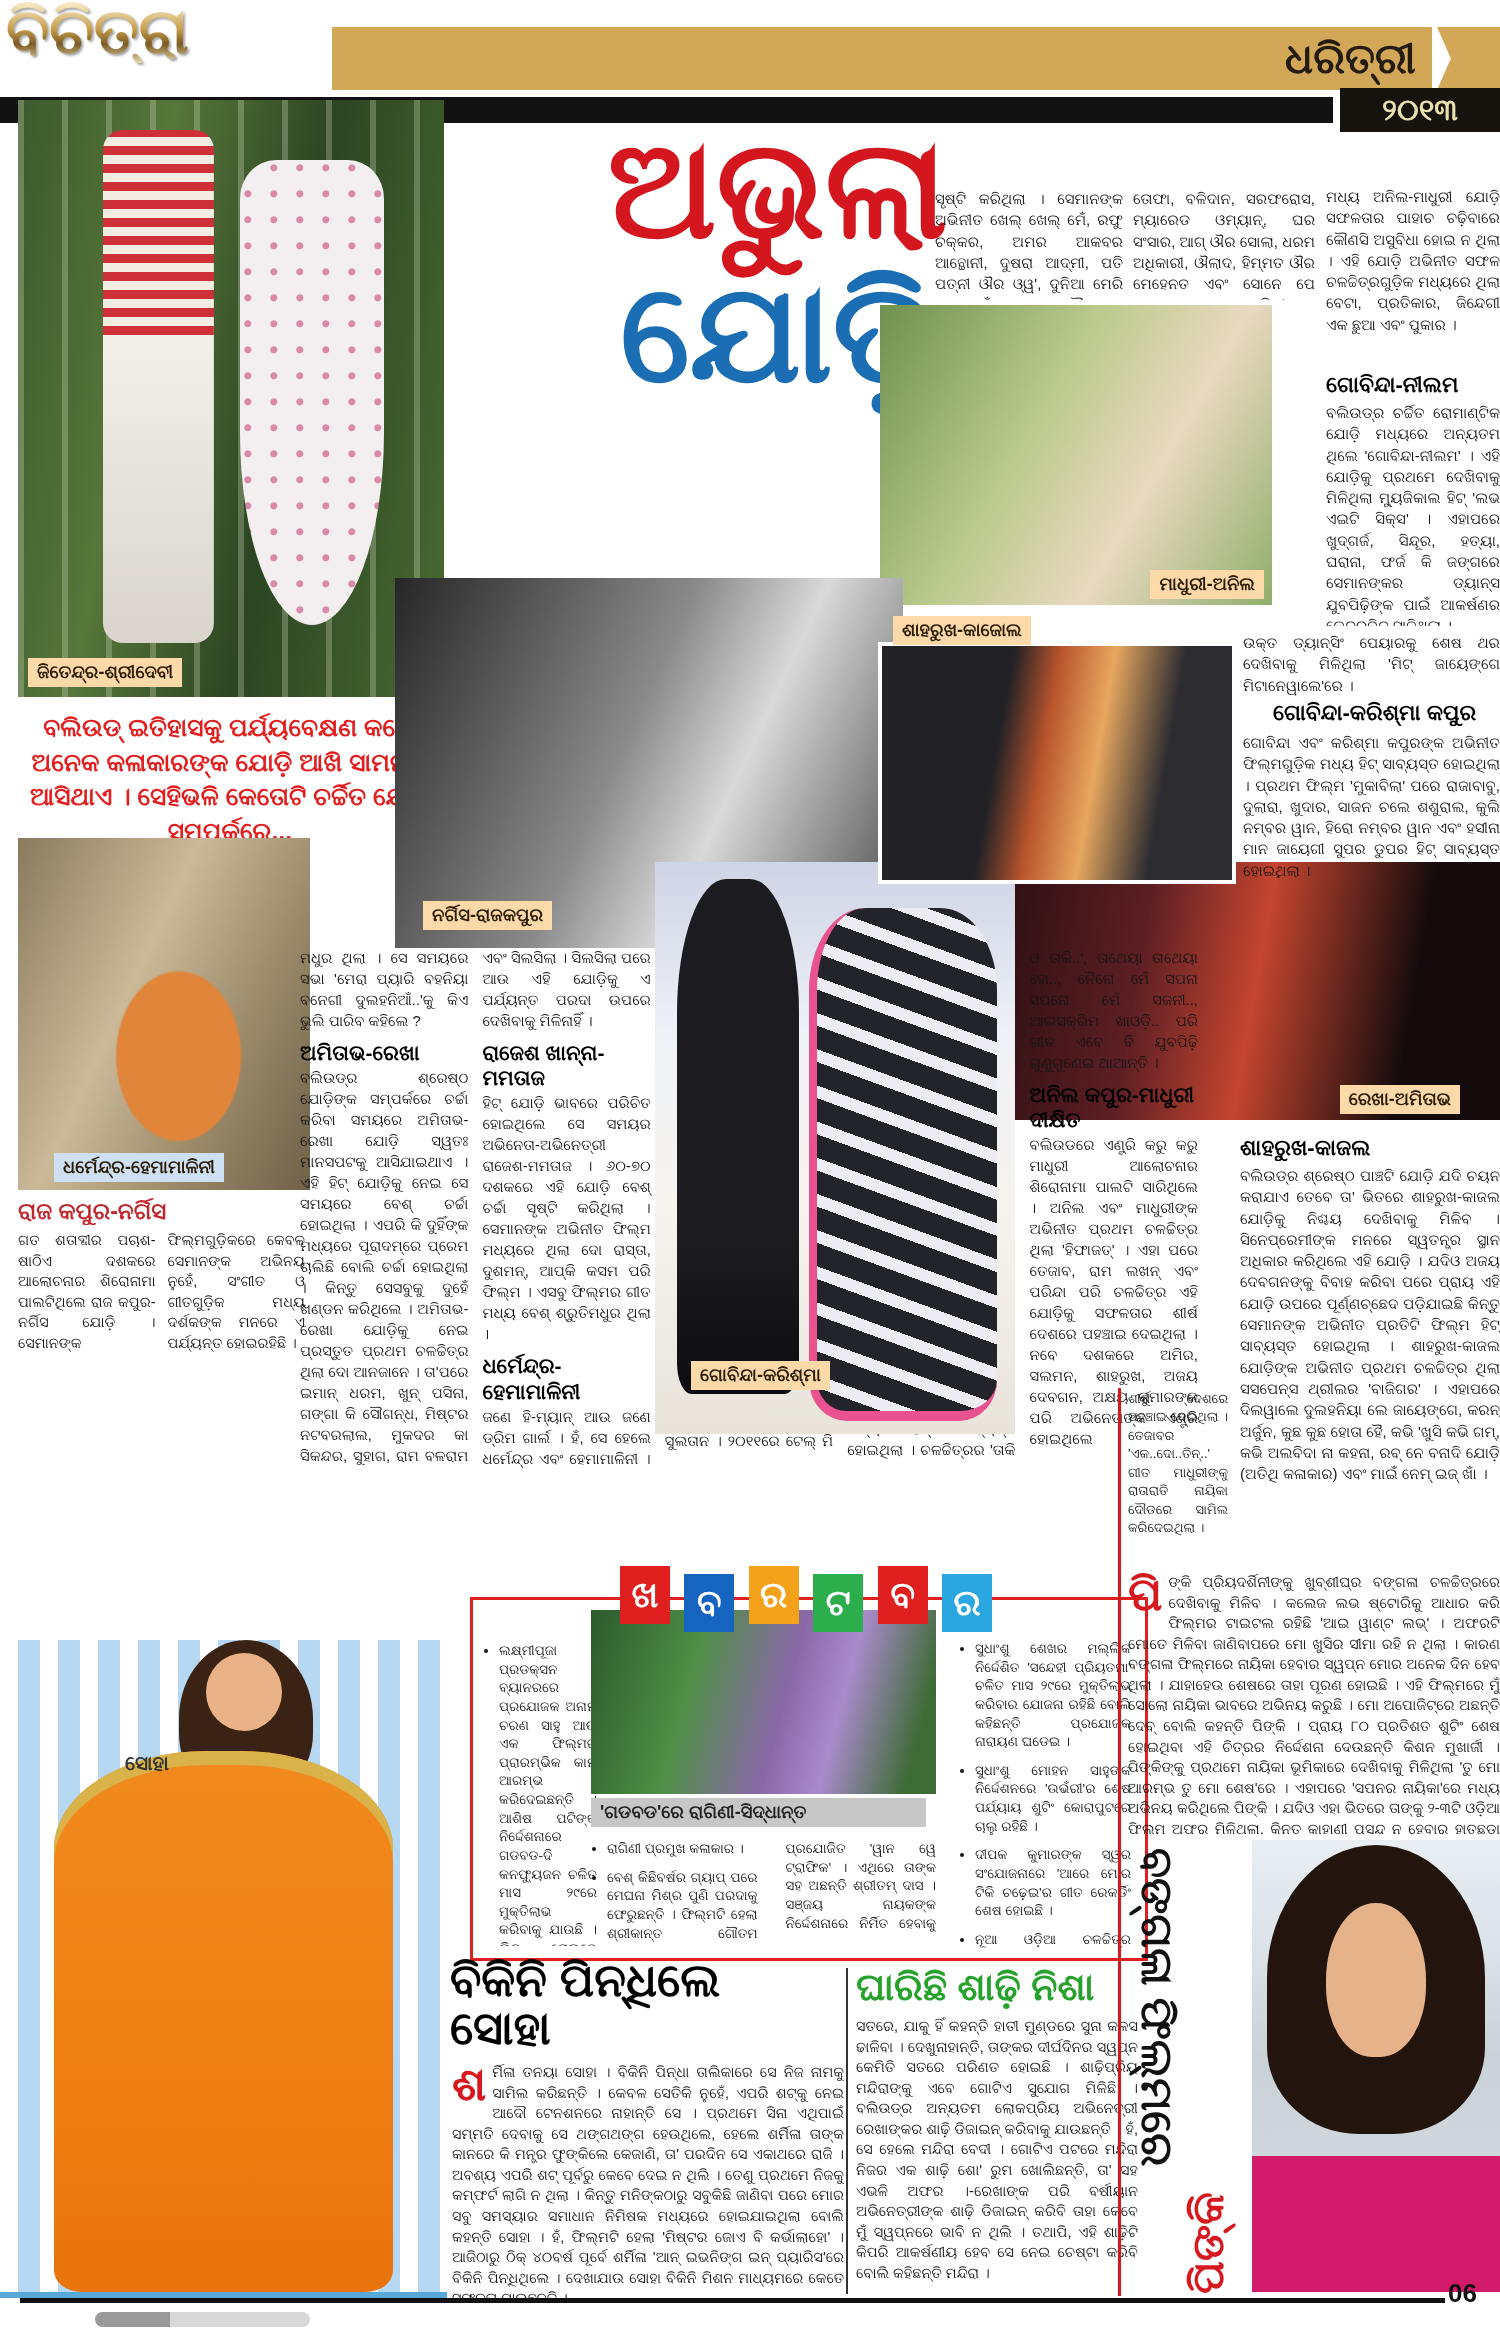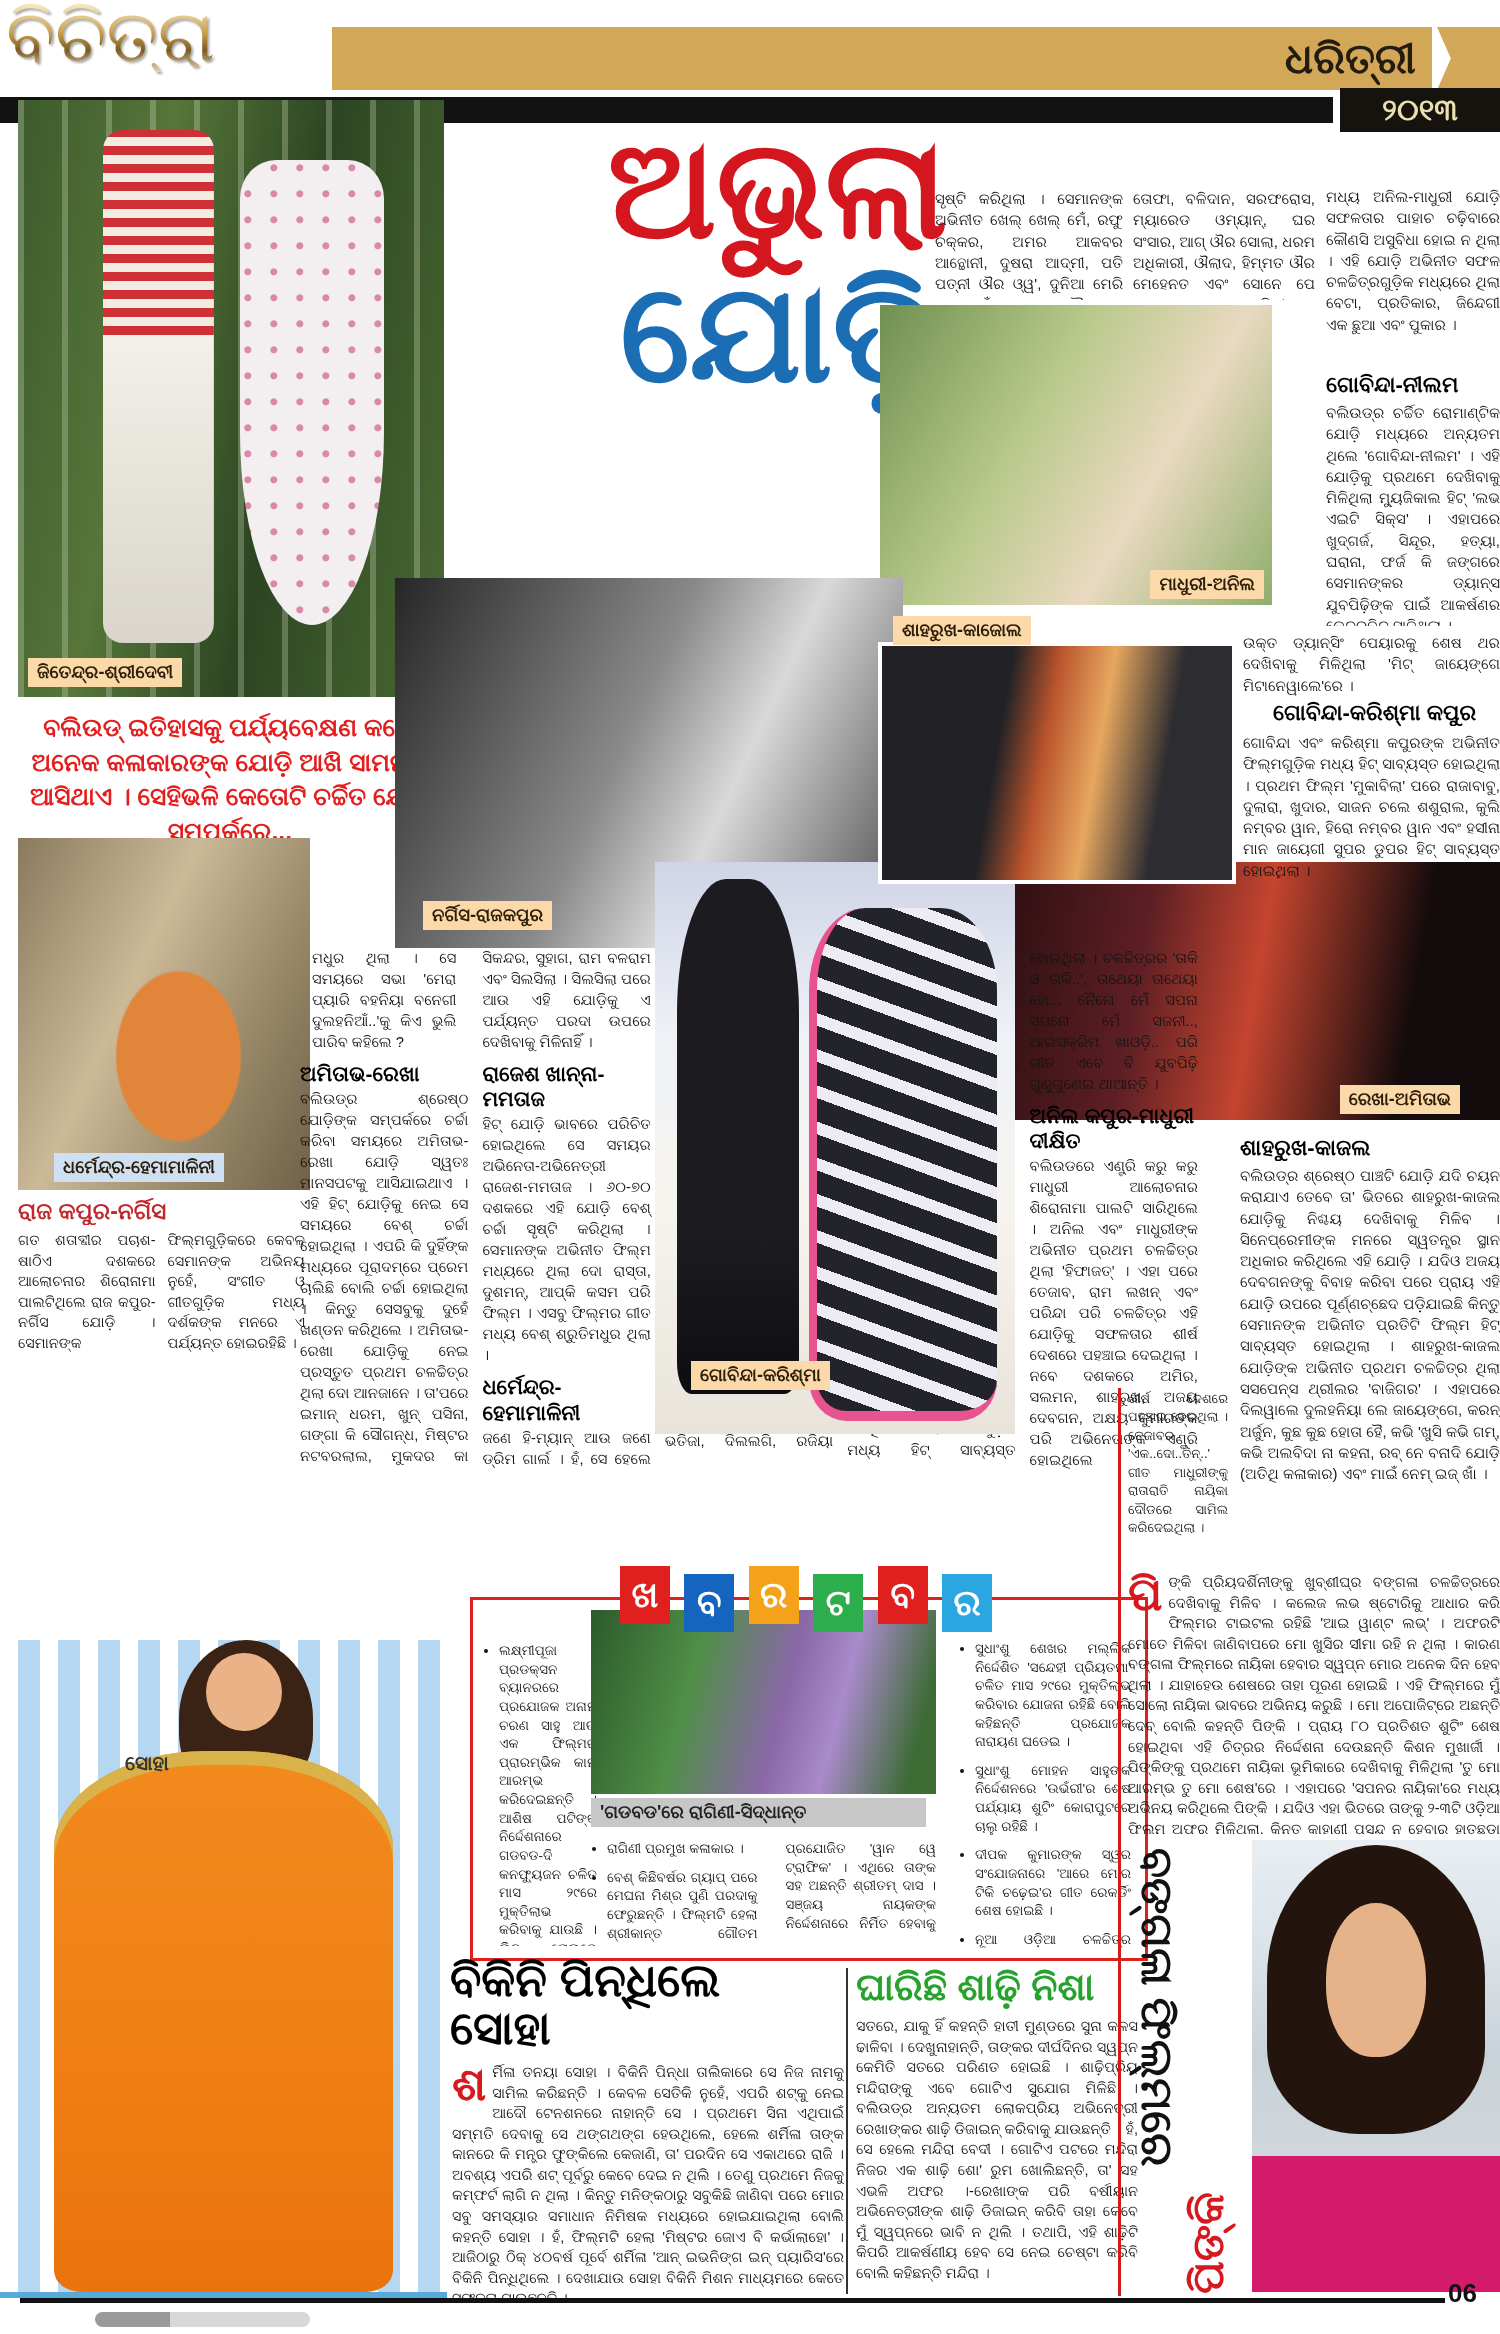--- a/index.html
+++ b/index.html
@@ -1,19 +1,19 @@
 <!DOCTYPE html>
 <html><head>
 <meta charset="utf-8">
 <style>
   html,body{margin:0;padding:0;background:#e8e8e8;}
   .page{position:relative;width:1500px;height:2334px;background:#ffffff;overflow:hidden;
         font-family:"Liberation Sans",sans-serif;margin:0 auto;}
   
-  .logo{position:absolute;left:6px;top:0px;font-size:72px;font-weight:normal;
+  .logo{position:absolute;left:6px;top:0px;font-size:63px;font-weight:bold;
         background:linear-gradient(180deg,#fdf4d8 0%,#caa14e 45%,#7c5a22 70%,#e7d7a8 100%);
         -webkit-background-clip:text;background-clip:text;color:transparent;
         filter:drop-shadow(2px 2px 1px rgba(0,0,0,.35));line-height:1.0;}
   .goldbar{position:absolute;left:332px;top:27px;width:1100px;height:63px;background:#d2a757;}
   .goldbar span{position:absolute;right:16px;top:0;line-height:63px;font-size:42px;font-weight:bold;color:#241c10;}
   .goldnotch{position:absolute;left:1437px;top:27px;width:63px;height:63px;background:#d2a757;
         clip-path:polygon(0 0,100% 0,100% 100%,0 100%,22% 50%);}
   .blackbar{position:absolute;left:0;top:97px;width:1333px;height:26px;background:#121212;}
   .yearbox{position:absolute;left:1340px;top:88px;width:160px;height:44px;background:#16130e;
         color:#eadfae;font-size:30px;font-weight:bold;display:flex;align-items:center;justify-content:center;}
@@ -157,21 +157,21 @@
   <div class="txt" style="left:1326px;top:402px;width:174px;height:224px;">ବଲିଉଡ୍‌ର ଚର୍ଚ୍ଚିତ ରୋମାଣ୍ଟିକ ଯୋଡ଼ି ମଧ୍ୟରେ ଅନ୍ୟତମ ଥିଲେ 'ଗୋବିନ୍ଦା-ନୀଲମ' । ଏହି ଯୋଡ଼ିକୁ ପ୍ରଥମେ ଦେଖିବାକୁ ମିଳିଥିଲା ମ୍ୟୁଜିକାଲ ହିଟ୍ 'ଲଭ ଏଇଟି ସିକ୍ସ' । ଏହାପରେ ଖୁଦ୍‌ଗର୍ଜ, ସିନ୍ଦୂର, ହତ୍ୟା, ଘରାନା, ଫର୍ଜ କି ଜଙ୍ଗରେ ସେମାନଙ୍କର ଡ୍ୟାନ୍ସ ଯୁବପିଢ଼ିଙ୍କ ପାଇଁ ଆକର୍ଷଣର କେନ୍ଦ୍ରବିନ୍ଦୁ ସାଜିଥିଲା ।</div>
   <div class="txt" style="left:1243px;top:632px;width:257px;height:66px;">ଉକ୍ତ ଡ୍ୟାନ୍ସିଂ ପେୟାରକୁ ଶେଷ ଥର ଦେଖିବାକୁ ମିଳିଥିଲା 'ମିଟ୍ ଜାୟେଙ୍ଗେ ମିଟାନେୱାଲେ'ରେ ।</div>
 
   <div class="h-top" style="left:1246px;top:700px;width:257px;text-align:center;">ଗୋବିନ୍ଦା-କରିଶ୍ମା କପୁର</div>
   <div class="txt" style="left:1243px;top:732px;width:257px;height:146px;">ଗୋବିନ୍ଦା ଏବଂ କରିଶ୍ମା କପୁରଙ୍କ ଅଭିନୀତ ଫିଲ୍ମଗୁଡ଼ିକ ମଧ୍ୟ ହିଟ୍ ସାବ୍ୟସ୍ତ ହୋଇଥିଲା । ପ୍ରଥମ ଫିଲ୍ମ 'ମୁକାବିଲା' ପରେ ରାଜାବାବୁ, ଦୁଲାରା, ଖୁଦାର, ସାଜନ ଚଲେ ଶଶୁରାଲ, କୁଲି ନମ୍ବର ୱାନ, ହିରୋ ନମ୍ବର ୱାନ ଏବଂ ହସୀନା ମାନ ଜାୟେଗୀ ସୁପର ଡୁପର ହିଟ୍ ସାବ୍ୟସ୍ତ ହୋଇଥିଲା ।</div>
 
   <div class="h-top h-red" style="left:18px;top:1198px;width:287px;font-size:23px;">ରାଜ କପୁର-ନର୍ଗିସ</div>
   <div class="txt cols2" style="left:18px;top:1230px;width:287px;height:392px;font-size:14.5px;">ଗତ ଶତାବ୍ଦୀର ପଚାଶ-ଷାଠିଏ ଦଶକରେ ଆଲୋଚନାର ଶିରୋନାମା ପାଲଟିଥିଲେ ରାଜ କପୁର-ନର୍ଗିସ ଯୋଡ଼ି । ସେମାନଙ୍କ ଫିଲ୍ମଗୁଡ଼ିକରେ କେବଳ ସେମାନଙ୍କ ଅଭିନୟ ନୁହେଁ, ସଂଗୀତ ଓ ଗୀତଗୁଡ଼ିକ ମଧ୍ୟ ଦର୍ଶକଙ୍କ ମନରେ ଏ ପର୍ଯ୍ୟନ୍ତ ହୋଇରହିଛି ।</div>
 
   <div class="txt cols5" style="left:300px;top:948px;width:898px;height:600px;font-size:14.8px;">
-    <p style="margin:0 12px 6px;">ମଧୁର ଥିଲା । ସେ ସମୟରେ ସଭା 'ମେରା ପ୍ୟାରି ବହନିୟା ବନେଗୀ ଦୁଲହନିଆଁ..'କୁ କିଏ ଭୁଲି ପାରିବ କହିଲେ ?</p>
+    <p style="margin:0 0 6px;">ମଧୁର ଥିଲା । ସେ ସମୟରେ ସଭା 'ମେରା ପ୍ୟାରି ବହନିୟା ବନେଗୀ ଦୁଲହନିଆଁ..'କୁ କିଏ ଭୁଲି ପାରିବ କହିଲେ ?</p>
     <div class="h-sec">ଅମିତାଭ-ରେଖା</div>
     <p style="margin:0 0 6px;">ବଲିଉଡ୍‌ର ଶ୍ରେଷ୍ଠ ଯୋଡ଼ିଙ୍କ ସମ୍ପର୍କରେ ଚର୍ଚ୍ଚା କରିବା ସମୟରେ ଅମିତାଭ-ରେଖା ଯୋଡ଼ି ସ୍ୱତଃ ମାନସପଟକୁ ଆସିଯାଇଥାଏ । ଏହି ହିଟ୍ ଯୋଡ଼ିକୁ ନେଇ ସେ ସମୟରେ ବେଶ୍ ଚର୍ଚ୍ଚା ହୋଇଥିଲା । ଏପରି କି ଦୁହିଁଙ୍କ ମଧ୍ୟରେ ପୂରାଦମ୍‌ରେ ପ୍ରେମ ଚାଲିଛି ବୋଲି ଚର୍ଚ୍ଚା ହୋଇଥିଲା । କିନ୍ତୁ ସେସବୁକୁ ଦୁହେଁ ଖଣ୍ଡନ କରିଥିଲେ । ଅମିତାଭ-ରେଖା ଯୋଡ଼ିକୁ ନେଇ ପ୍ରସ୍ତୁତ ପ୍ରଥମ ଚଳଚ୍ଚିତ୍ର ଥିଲା ଦୋ ଆନଜାନେ । ତା'ପରେ ଇମାନ୍ ଧରମ, ଖୁନ୍ ପସିନା, ଗଙ୍ଗା କି ସୌଗନ୍ଧ, ମିଷ୍ଟର ନଟବରଲାଲ, ମୁକଦର କା ସିକନ୍ଦର, ସୁହାଗ, ରାମ ବଳରାମ ଏବଂ ସିଲସିଲା । ସିଲସିଲା ପରେ ଆଉ ଏହି ଯୋଡ଼ିକୁ ଏ ପର୍ଯ୍ୟନ୍ତ ପରଦା ଉପରେ ଦେଖିବାକୁ ମିଳିନାହିଁ ।</p>
     <div class="h-sec">ରାଜେଶ ଖାନ୍ନା-ମମତାଜ</div>
     <p style="margin:0 0 6px;">ହିଟ୍ ଯୋଡ଼ି ଭାବରେ ପରିଚିତ ହୋଇଥିଲେ ସେ ସମୟର ଅଭିନେତା-ଅଭିନେତ୍ରୀ ରାଜେଶ-ମମତାଜ । ୬୦-୭୦ ଦଶକରେ ଏହି ଯୋଡ଼ି ବେଶ୍ ଚର୍ଚ୍ଚା ସୃଷ୍ଟି କରିଥିଲା । ସେମାନଙ୍କ ଅଭିନୀତ ଫିଲ୍ମ ମଧ୍ୟରେ ଥିଲା ଦୋ ରାସ୍ତା, ଦୁଶମନ୍, ଆପ୍‌କି କସମ ପରି ଫିଲ୍ମ । ଏସବୁ ଫିଲ୍ମର ଗୀତ ମଧ୍ୟ ବେଶ୍ ଶ୍ରୁତିମଧୁର ଥିଲା ।</p>
     <div class="h-sec">ଧର୍ମେନ୍ଦ୍ର-ହେମାମାଳିନୀ</div>
     <p style="margin:0 0 6px;">ଜଣେ ହି-ମ୍ୟାନ୍ ଆଉ ଜଣେ ଡ୍ରିମ ଗାର୍ଲ । ହଁ, ସେ ହେଲେ ଧର୍ମେନ୍ଦ୍ର ଏବଂ ହେମାମାଳିନୀ । ଅଭିନୟ କରୁ କରୁ ପ୍ରେମ ଫାଶରେ ବାନ୍ଧି ହୋଇଯାଇଥିଲେ ଦୁହେଁ । ବିବାହିତ ହୋଇଥିଲେ ବି ଧର୍ମେନ୍ଦ୍ର ହେମାଙ୍କ ସହ ବିବାହ ବନ୍ଧନରେ ଆବଦ୍ଧ ହୋଇଥିଲେ । ଦୁହିଁଙ୍କୁ ପ୍ରଥମେ ଦେଖିବାକୁ ମିଳିଥିଲା ସରାଫତ ଚଳଚ୍ଚିତ୍ରରେ । ପ୍ରଥମ ଫିଲ୍ମଟି ହିଟ୍ ହେବା ପରେ ଧର୍ମେନ୍ଦ୍ର-ହେମାଙ୍କୁ ନେଇ ସିନେମା ନିର୍ମାଣ କରିବା ସମୟରେ ଅଧିକାଂଶ ଆଗେଇ ଆସିଥିଲେ । ଏହି ଯୋଡ଼ିକୁ ନେଇ ନିର୍ମିତ ଗୋଟିଏ ପରେ ଗୋଟିଏ ଫିଲ୍ମ ହିଟ୍ ସାବ୍ୟସ୍ତ ହୋଇଥିଲା । ସେ ମଧ୍ୟରେ ଥିଲା ତୁମ୍ ହସିନ୍ ମେଁ ଜୱାନ, ନୟା ଜମାନା, ରାଜା ଜାନି, ଗୀତା, ଜୁଗନୁ, ଦୋସ୍ତ, ଚରସ ଔର ପାୟଲ, ପ୍ରତିଜ୍ଞା, ଶୋଲେ, ଡ୍ରିମଗାର୍ଲ, କିନାରା, ଚାଚା ଭତିଜା, ଦିଲଲଗି, ରଜିୟା ସୁଲତାନ । ୨୦୧୧ରେ ଟେଲ୍ ମି ଓ ଖୁଦା'ରେ ଦୁହିଁଙ୍କୁ ଶେଷ ଥର ପାଇଁ ଦେଖିବାକୁ ମିଳିଥିଲା ।</p>
     <div class="h-sec">ରିଷି କପୁର-ନିତୁ ସିଂ</div>
     <p style="margin:0 0 6px;">ସତୁରିରୁ ଅଶୀ ଦଶକ ମଧ୍ୟରେ ଲୋକପ୍ରିୟତା ଅର୍ଜନ କରିଥିବା ଯୋଡ଼ି ମଧ୍ୟରେ ଅନ୍ୟତମ ଥିଲା ରିଷି-ନିତୁ ଯୋଡ଼ି । ଝହରିଲା ଇନ୍‌ସାନ୍ ଥିଲା ଏହି ଯୋଡ଼ିଙ୍କ ପ୍ରଥମ ଫିଲ୍ମ । ପରଦା ଉପରେ ଦର୍ଶକଙ୍କ ପ୍ରିୟ ଯୋଡ଼ି ସାଜିଥିବା ରିଷି-ନିତୁ ପରେ ବିବାହ ବନ୍ଧନରେ ଆବଦ୍ଧ ହୋଇଥିଲେ ।</p>
     <div class="h-sec">ଜିତେନ୍ଦ୍ର-ଶ୍ରୀଦେବୀ</div>
     <p style="margin:0 0 6px;">ଅଶୀ ଦଶକରେ ବଲିଉଡରେ ରୋମାଣ୍ଟିକ ଯୋଡ଼ି ଭାବରେ ଚର୍ଚ୍ଚାର ପରିସରକୁ ଆସିଥିଲେ ଜିତେନ୍ଦ୍ର-ଶ୍ରୀଦେବୀ । ସେମାନେ ପ୍ରାୟ ୧୬ଟି ଫିଲ୍ମରେ ଏକତ୍ର ଅଭିନୟ କରିଥିଲେ ଏବଂ ସେଗୁଡ଼ିକ ମଧ୍ୟ ହିଟ୍ ସାବ୍ୟସ୍ତ ହୋଇଥିଲା । ଚଳଚ୍ଚିତ୍ରର 'ତାକି ଓ ତାକି..', ତାଥେୟା ତାଥେୟା ହୋ.., ନୈନୋ ମେଁ ସପନା ସପନୋ ମେଁ ସଜନୀ.., ଆଇସକ୍ରିମ ଖାଓଡ଼ି.. ପରି ଗୀତ ଏବେ ବି ଯୁବପିଢ଼ି ଗୁଣୁଗୁଣେଇ ଥାଆନ୍ତି ।</p>

